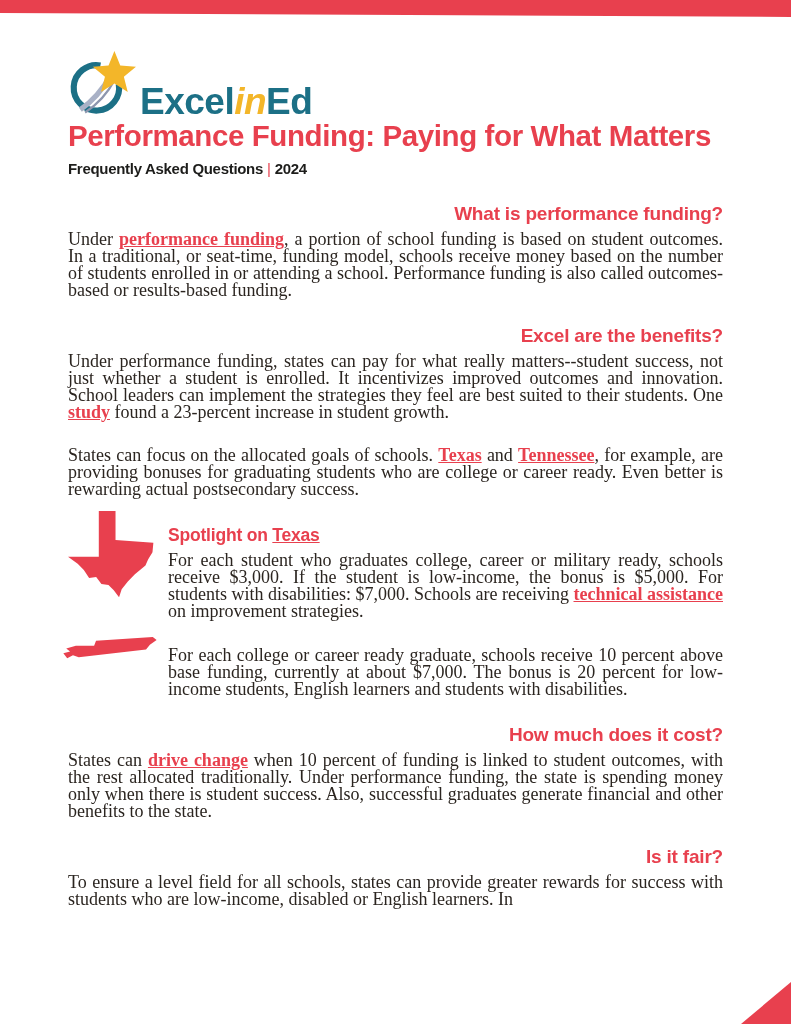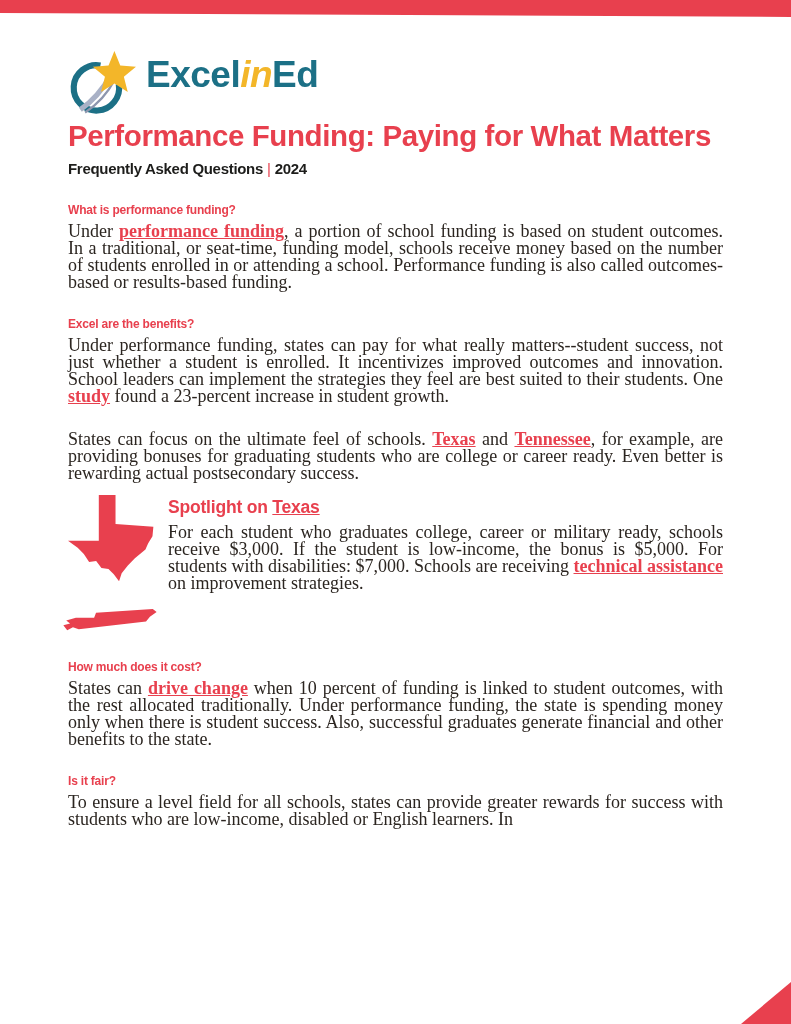--- a/index.html
+++ b/index.html
@@ -13,49 +13,49 @@
   }
   html,body{margin:0;padding:0;}
   body{
     width:791px;height:1024px;position:relative;background:#ffffff;
     overflow:hidden;
     font-family:"Liberation Sans","DejaVu Sans",sans-serif;
     -webkit-font-smoothing:antialiased;
   }
   .top-bar{display:block;width:791px;height:20px;}
   .content{padding:0 68px;}
-  .logo-row{padding-top:30px;display:flex;align-items:flex-start;gap:6px;}
+  .logo-row{padding-top:30px;display:flex;align-items:flex-end;}
   .logo-mark{flex:none;}
   .logo-text{font-size:37px;font-weight:bold;letter-spacing:-0.5px;line-height:1;padding-top:6px;}
   .lg-teal{color:var(--teal);}
   .lg-gold{color:var(--gold);font-style:italic;}
   h1.page-title{
     margin:0 0 0 0;color:var(--accent-red);
     font-size:29.5px;font-weight:bold;letter-spacing:-0.4px;line-height:1.08;
   }
   .subtitle{margin-top:8px;font-size:15px;font-weight:bold;color:var(--heading-black);letter-spacing:-0.3px;}
   .subtitle .pipe{color:var(--accent-red);font-weight:normal;padding:0 4px;}
   section.faq{margin-top:26px;}
   h2.sec-heading{
     margin:0 0 6px 0;color:var(--accent-red);
-    font-size:12px;font-weight:bold;letter-spacing:-0.2px;
+    font-size:19px;font-weight:bold;letter-spacing:-0.2px;text-align:right;
   }
   p.body-copy{
     margin:0;font-family:"Liberation Serif","DejaVu Serif",serif;
     font-size:18px;line-height:17px;text-align:justify;color:var(--body-text);
   }
   .inline-link{
     color:var(--accent-red);font-weight:bold;text-decoration:underline;cursor:pointer;
   }
   section.spotlight{margin-top:15px;display:flex;}
   .spot-icon-col{width:100px;flex:none;position:relative;}
   .spot-icon-col svg{display:block;}
   .spotlight-texas .spot-icon-col svg{margin-top:-5px;}
   .spotlight-tennessee .spot-icon-col svg{margin-left:-7px;margin-top:2px;}
-  .spot-body{flex:1;min-width:0;}
+  .spot-body{flex:1;min-width:0;margin-top:12px;}
   h2.spot-heading{margin:0 0 6px 0;color:var(--accent-red);font-size:17.5px;font-weight:bold;letter-spacing:-0.2px;}
   h2.spot-heading .inline-link{font-weight:bold;}
   .corner-triangle{
     position:absolute;right:0;bottom:0;width:0;height:0;
     border-left:50px solid transparent;
     border-bottom:42px solid var(--accent-red);
   }
 </style>
 </head>
 <body>
@@ -88,21 +88,21 @@
       <h2 class="sec-heading">What is performance funding?</h2>
       <p class="body-copy"><span>Under </span><a class="inline-link">performance funding</a><span>, a portion of school funding is based on student outcomes. In a traditional, or seat-time, funding model, schools receive money based on the number of students enrolled in or attending a school. Performance funding is also called outcomes-based or results-based funding.</span></p>
     </section>
 
     <section class="faq">
       <h2 class="sec-heading">Excel are the benefits?</h2>
       <p class="body-copy"><span>Under performance funding, states can pay for what really matters--student success, not just whether a student is enrolled. It incentivizes improved outcomes and innovation. School leaders can implement the strategies they feel are best suited to their students. One </span><a class="inline-link">study</a><span> found a 23-percent increase in student growth.</span></p>
     </section>
 
     <section class="faq">
-      <p class="body-copy"><span>States can focus on the ultimate feel of schools. </span><a class="inline-link">Texas</a><span> and </span><a class="inline-link">Tennessee</a><span>, for example, are providing bonuses for graduating students who are college or career ready. Even better is rewarding actual postsecondary success.</span></p>
+      <p class="body-copy"><span>States can focus on the allocated goals of schools. </span><a class="inline-link">Texas</a><span> and </span><a class="inline-link">Tennessee</a><span>, for example, are providing bonuses for graduating students who are college or career ready. Even better is rewarding actual postsecondary success.</span></p>
     </section>
 
     <section class="spotlight spotlight-texas">
       <div class="spot-icon-col">
         <svg width="88" height="94" viewBox="0 0 100 100">
           <polygon fill="#E8404E" points="35,0 54,0 54,33 97,36 96,47 91,55 88,62 76,72 68,80 61,89 58,98 52,90 46,84 38,83 32,75 24,76 18,67 11,60 0,52 35,52"></polygon>
         </svg>
       </div>
       <div class="spot-body">
         <h2 class="spot-heading"><span>Spotlight on </span><a class="inline-link">Texas</a></h2>
@@ -110,20 +110,21 @@
       </div>
     </section>
 
     <section class="spotlight spotlight-tennessee">
       <div class="spot-icon-col">
         <svg width="97" height="25" viewBox="0 0 100 26">
           <polygon fill="#E8404E" points="15,9 34,9 36,4 95,0 99,3 92,8 88,13 18,21 12,19 6,22 2,17 9,15 5,12"></polygon>
         </svg>
       </div>
       <div class="spot-body">
+        <p class="body-copy"><span>For each college or career ready graduate, schools receive 10 percent above base funding, currently at about $7,000. The bonus is 20 percent for low-income students, English learners and students with disabilities.</span></p>
       </div>
     </section>
 
     <section class="faq">
       <h2 class="sec-heading">How much does it cost?</h2>
       <p class="body-copy"><span>States can </span><a class="inline-link">drive change</a><span> when 10 percent of funding is linked to student outcomes, with the rest allocated traditionally. Under performance funding, the state is spending money only when there is student success. Also, successful graduates generate financial and other benefits to the state.</span></p>
     </section>
 
     <section class="faq">
       <h2 class="sec-heading">Is it fair?</h2>

